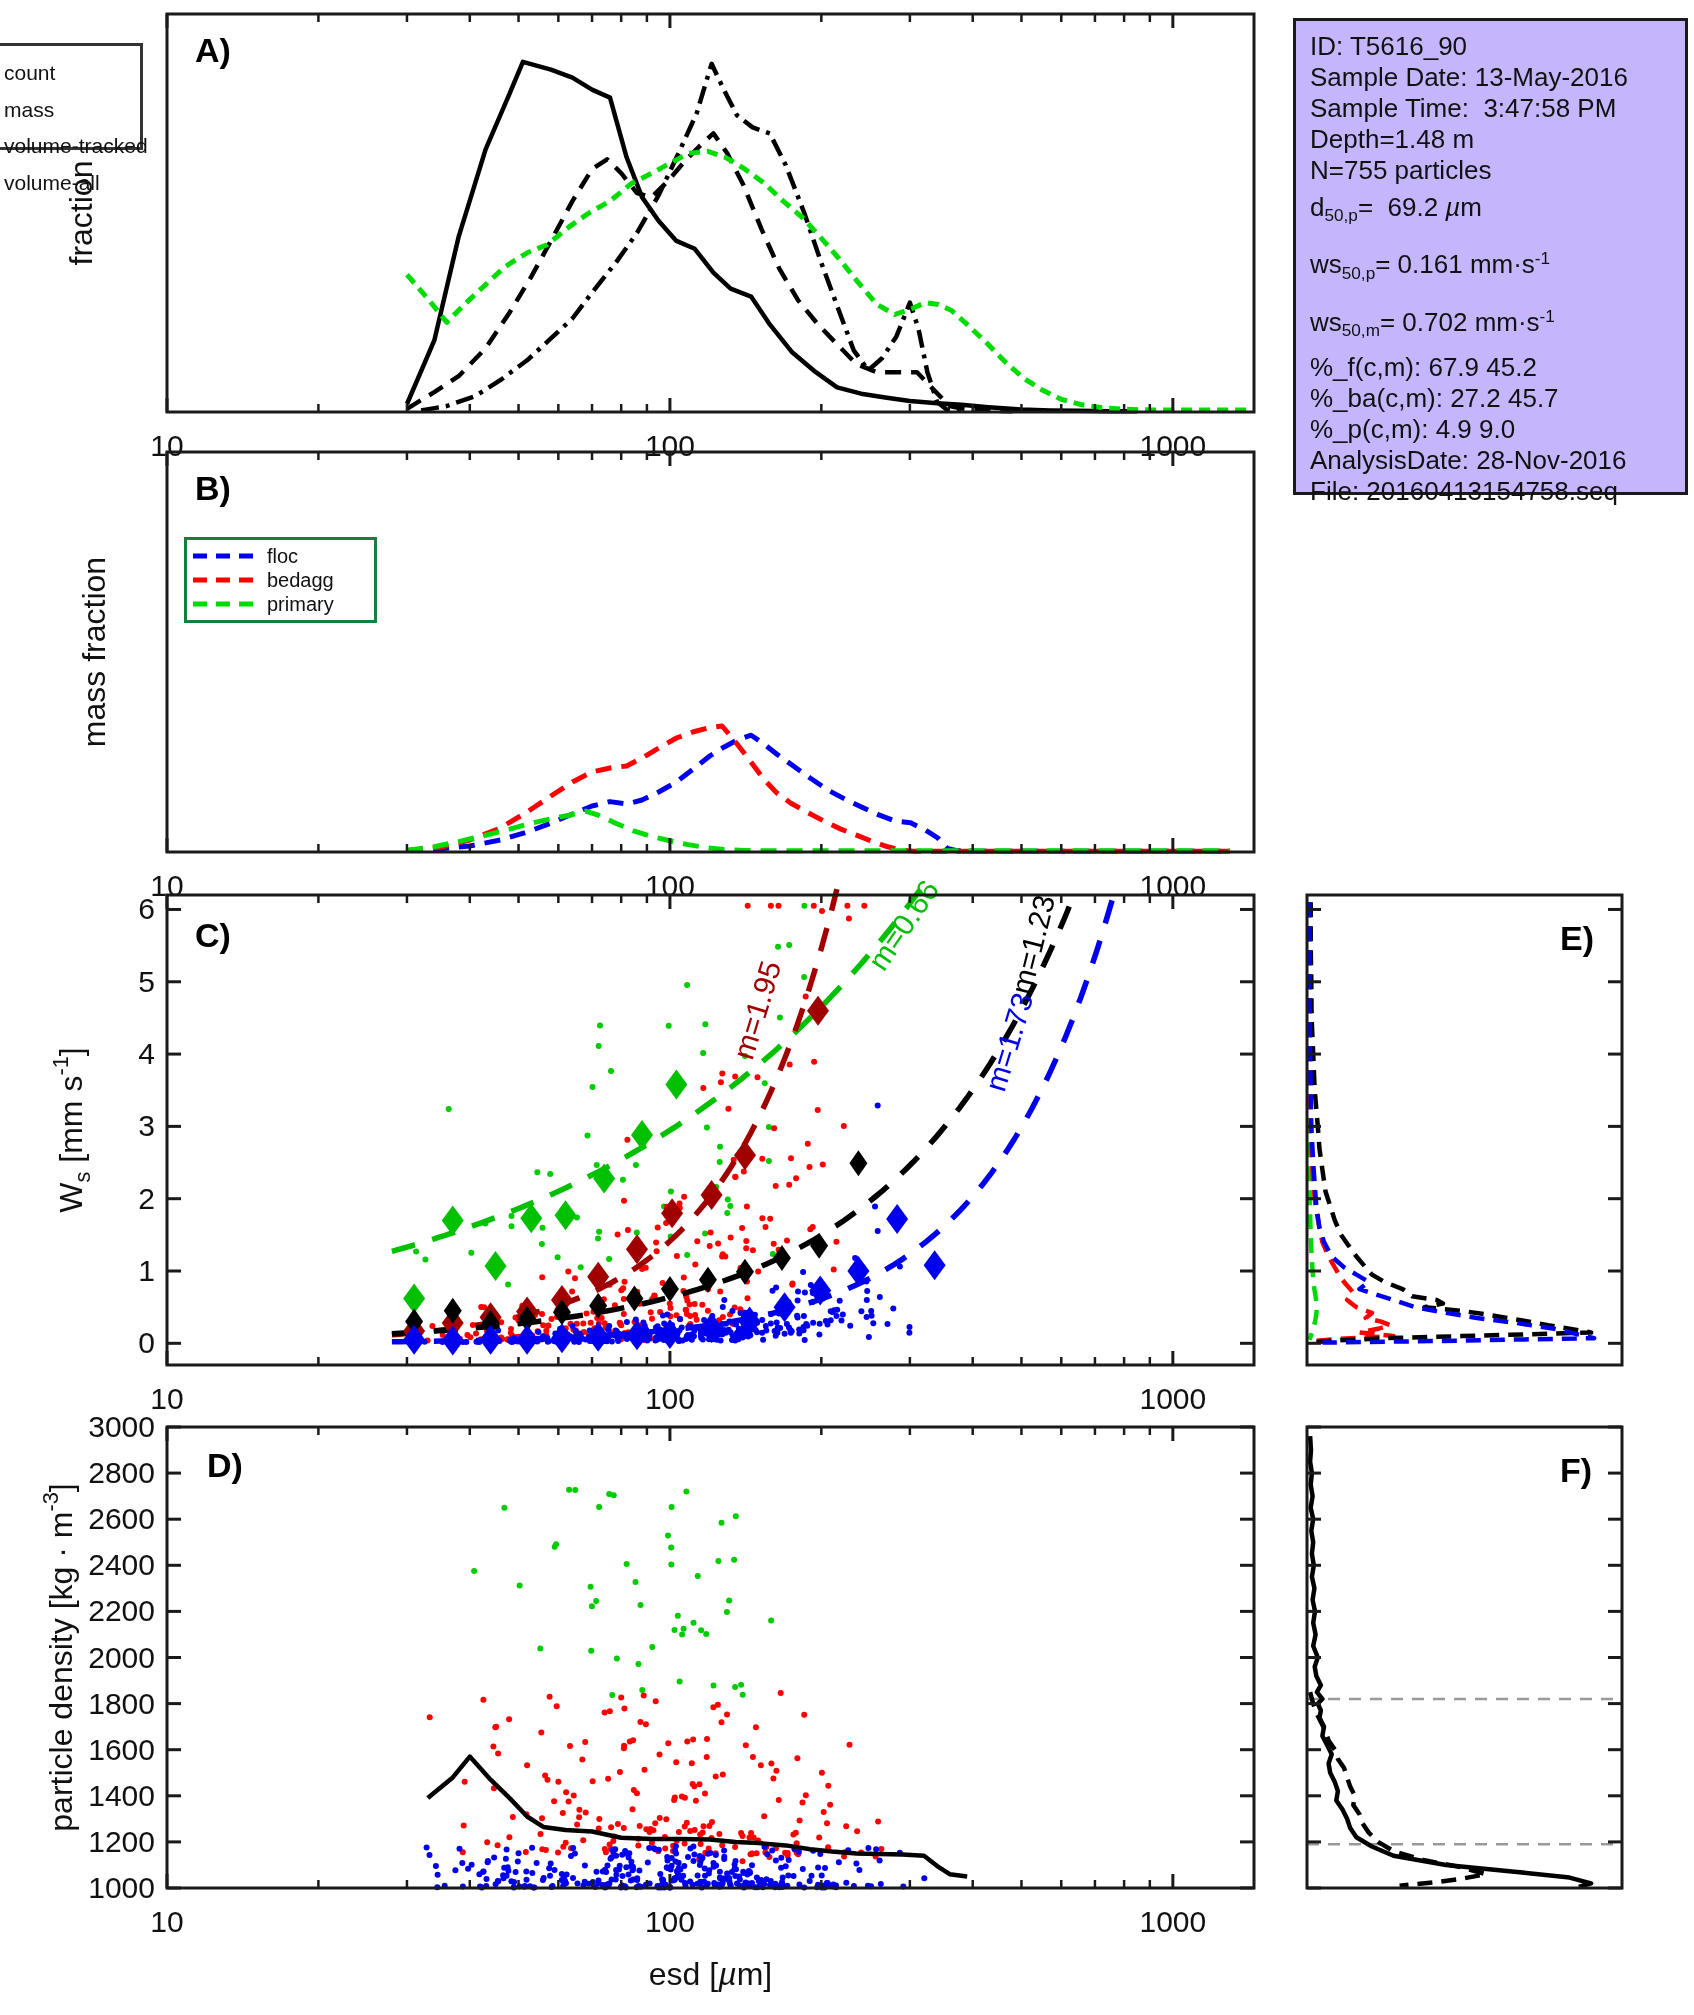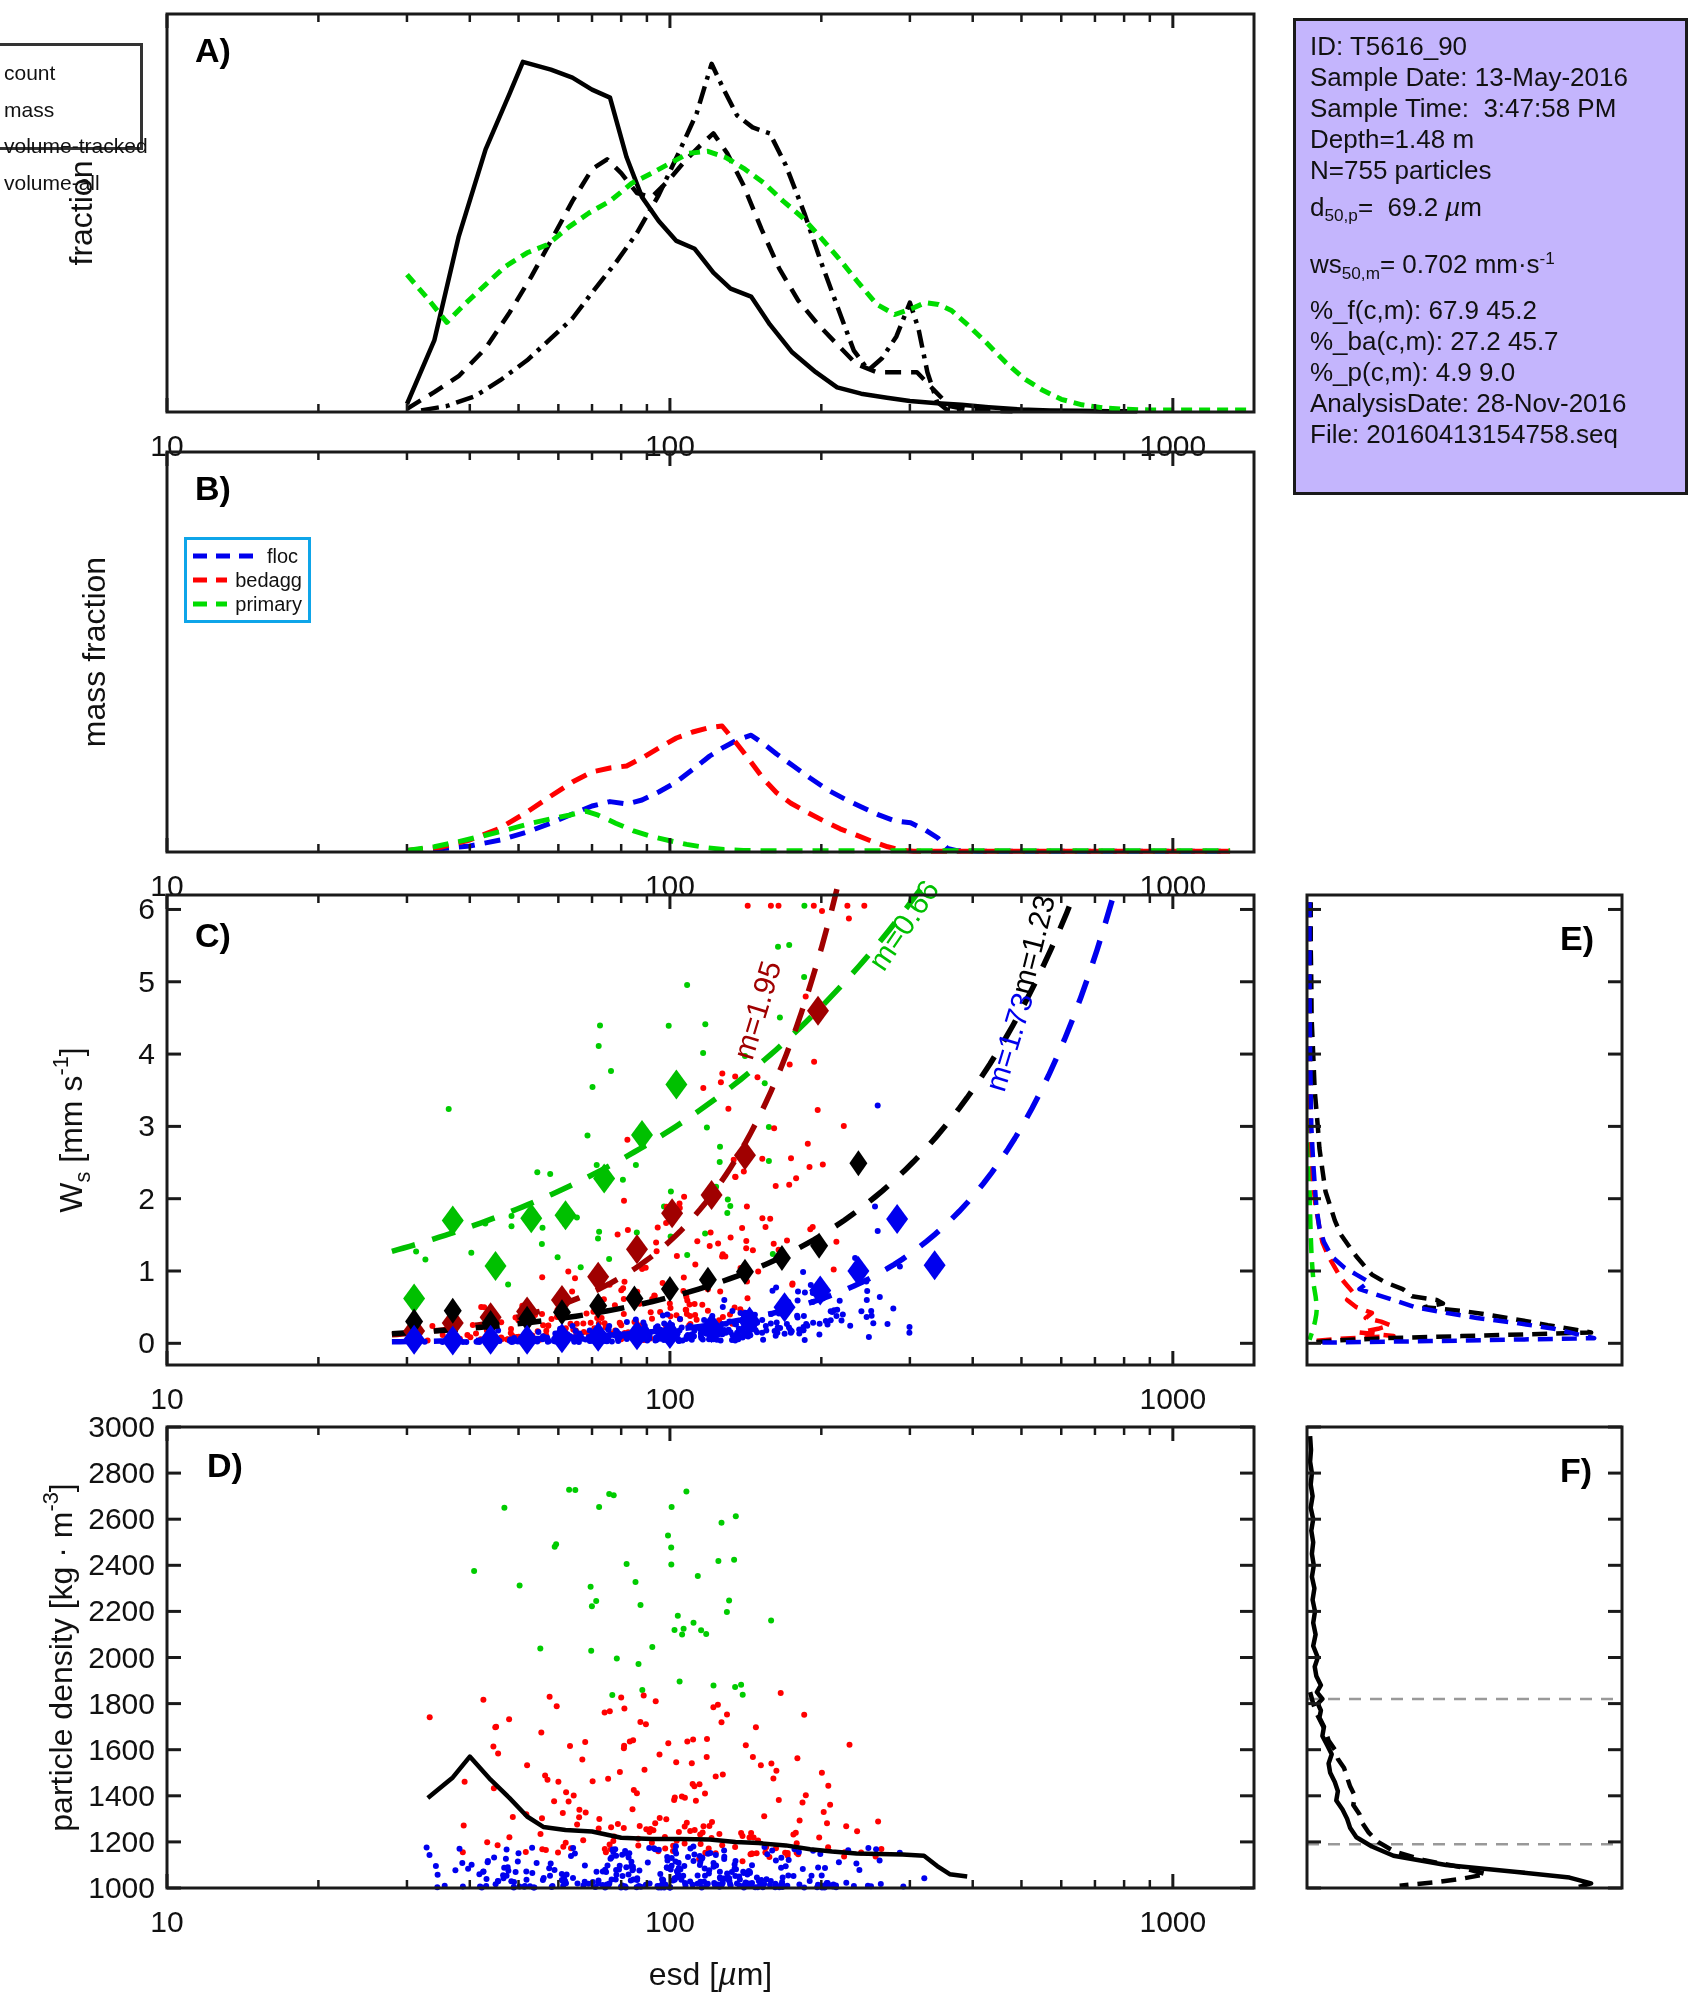--- a/index.html
+++ b/index.html
@@ -2,21 +2,21 @@
 <html><head>
 <meta charset="utf-8">
 <style>
   html,body{margin:0;padding:0;background:#ffffff;}
   .figure{position:relative;width:1694px;height:2015px;background:#fff;overflow:hidden;
           font-family:"Liberation Sans",sans-serif;color:#111;}
   svg#fig{position:absolute;left:0;top:0;}
   .legend-a{position:absolute;left:-5px;top:43px;width:148px;height:107px;border:3px solid #333;
             background:#fff;box-sizing:border-box;padding:3px 0 0 6px;font-size:21px;line-height:24.5px;}
   .legend-a div{white-space:nowrap;margin-top:12px;}
-  .legend-b{position:absolute;left:184px;top:537px;width:127px;height:86px;border:3px solid #0ea5e9;
+  .legend-b{position:absolute;left:184px;top:537px;width:193px;height:86px;border:3px solid #15803d;
             background:#fff;box-sizing:border-box;padding:5px 6px;display:flex;flex-direction:column;
             justify-content:space-between;}
   .legend-b .row{display:flex;align-items:center;height:22px;}
   .legend-b .lbl{font-size:20px;margin-left:8px;white-space:nowrap;}
   .info-box{position:absolute;left:1293px;top:18px;width:395px;height:477px;border:3px solid #1a1a1a;
             background:#c4b5fd;box-sizing:border-box;padding:10px 4px 0 14px;font-size:26px;line-height:31px;}
   .info-box .line{white-space:pre-wrap;}
   .info-box .tall{line-height:43px;}
   .info-box sub{font-size:0.66em;vertical-align:-0.30em;margin-top:48px;}
   .info-box sup{font-size:0.66em;vertical-align:0.55em;}
@@ -1628,20 +1628,21 @@
       </div>
     </div>
 
   <div class="info-box" id="infoBox">
       <div class="line"><span>ID: T5616_90</span></div>
       <div class="line"><span>Sample Date: 13-May-2016</span></div>
       <div class="line"><span>Sample Time:  3:47:58 PM</span></div>
       <div class="line"><span>Depth=1.48 m</span></div>
       <div class="line"><span>N=755 particles</span></div>
       <div class="line tall"><span>d</span><sub>50,p</sub><span>=  69.2 </span><i>µ</i><span>m</span></div>
+      <div class="line tall"><span>ws</span><sub>50,p</sub><span>= 0.161 mm·s</span><sup>-1</sup></div>
       <div class="line tall"><span>ws</span><sub>50,m</sub><span>= 0.702 mm·s</span><sup>-1</sup></div>
       <div class="line"><span>%_f(c,m): 67.9 45.2</span></div>
       <div class="line"><span>%_ba(c,m): 27.2 45.7</span></div>
       <div class="line"><span>%_p(c,m): 4.9 9.0</span></div>
       <div class="line"><span>AnalysisDate: 28-Nov-2016</span></div>
       <div class="line"><span>File: 20160413154758.seq</span></div>
     </div>
 </div>
 
 </body></html>

